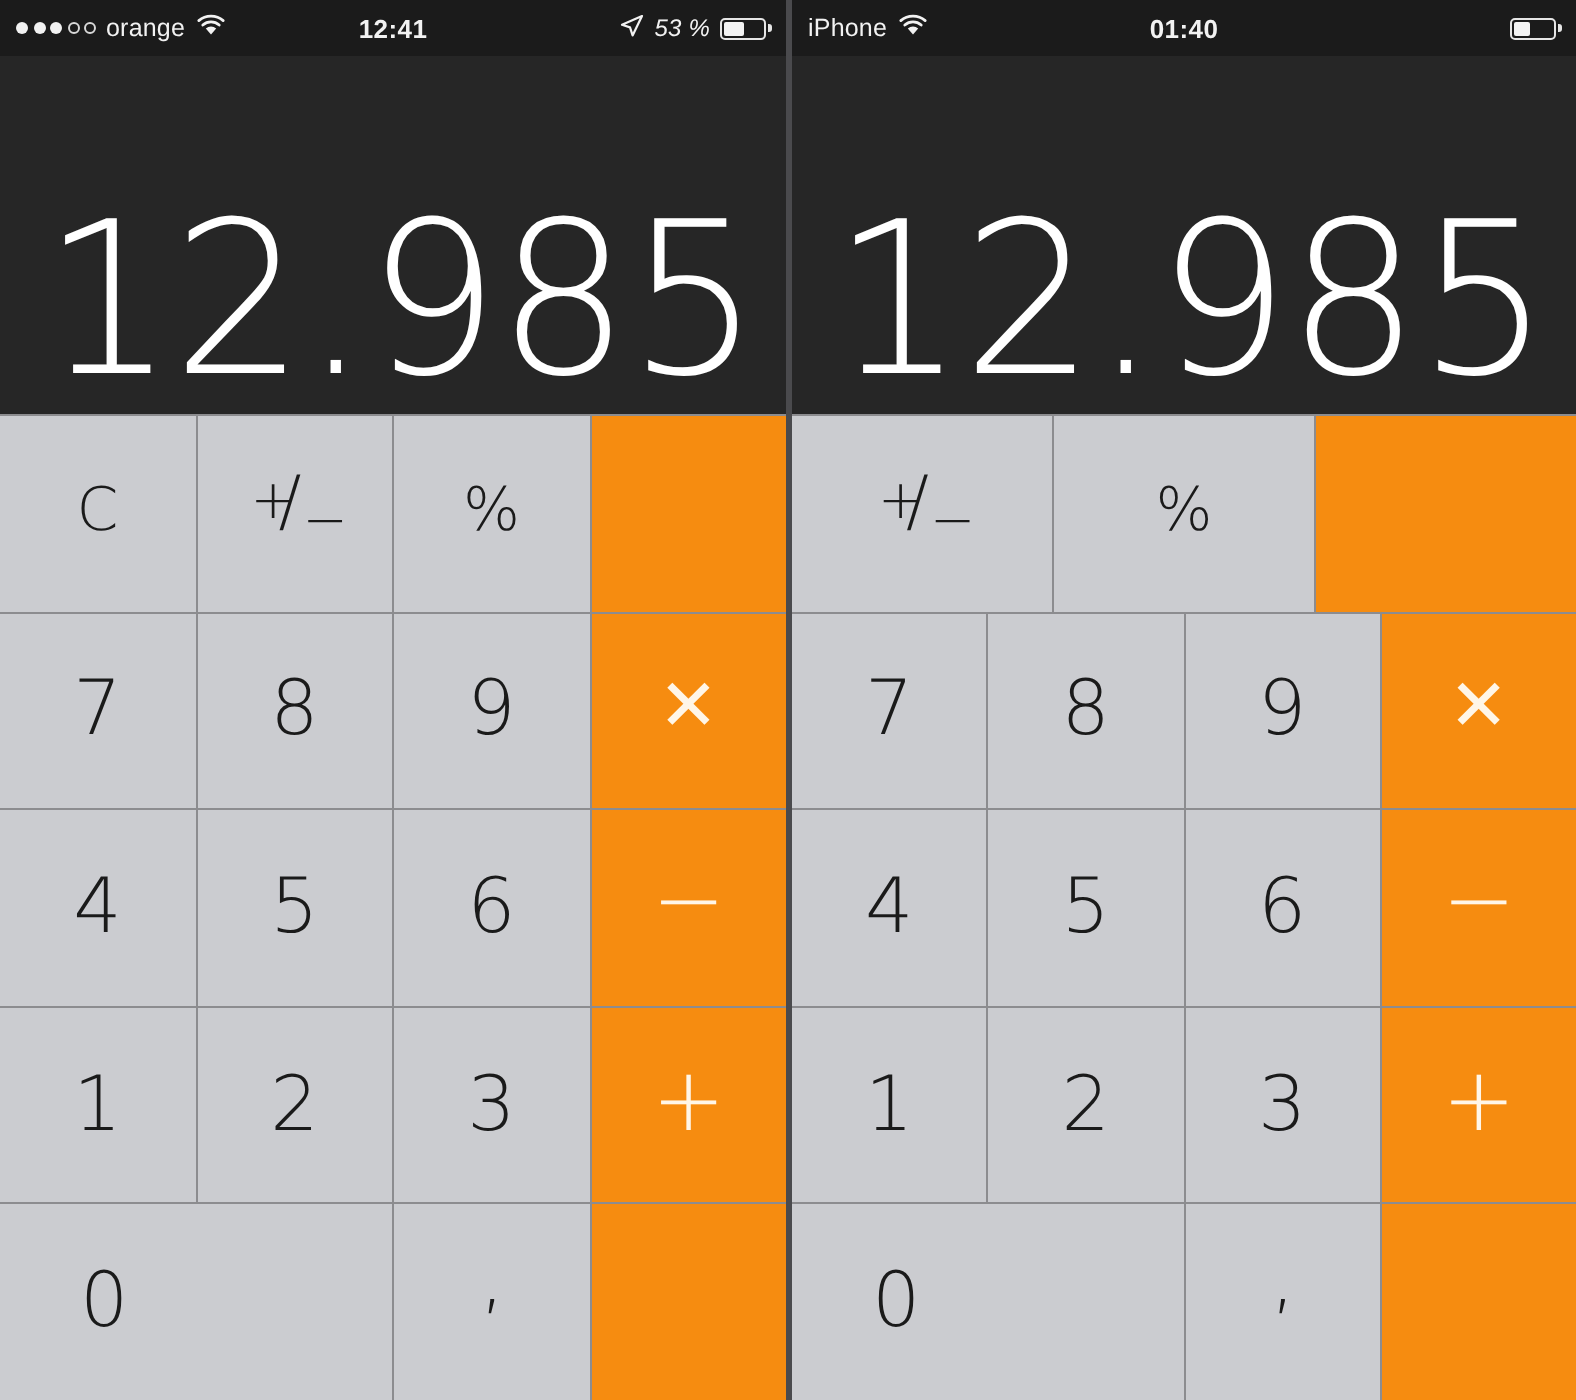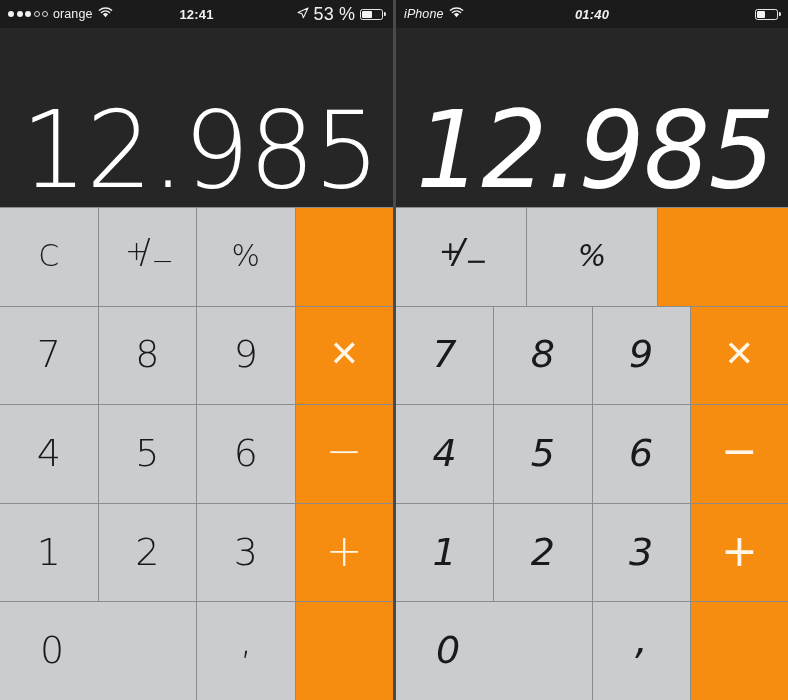--- a/index.html
+++ b/index.html
@@ -24,21 +24,21 @@
   .phone {
     position: relative;
     height: 700px;
     background: #262626;
     display: flex;
     flex-direction: column;
     overflow: hidden;
   }
   .phone-left  { width: 393px; }
   .divider-col { width: 3px; background: #4a4a4d; height: 700px; }
-  .phone-right { width: 392px; font-style: italic; }
+  .phone-right { width: 392px; }
 
   
   .statusbar {
     height: 28px;
     background: #1b1b1b;
     color: #f2f2f2;
     display: flex;
     align-items: center;
     padding: 0 7px 0 8px;
     font-size: 12.5px;
@@ -88,21 +88,21 @@
     height: 100%;
     background: #f3f3f3;
     border-radius: 1px;
   }
   .batt-cap {
     width: 2px; height: 4px;
     background: #e6e6e6;
     border-radius: 0 1.5px 1.5px 0;
     margin-left: 1px;
   }
-  .pct { font-size: 18px; }
+  .pct { font-size: 12px; font-style: italic; }
 
   
   .display {
     flex: 0 0 auto;
     height: 179px;
     background: #262626;
     color: #ffffff;
     display: flex;
     align-items: flex-end;
     justify-content: flex-end;

